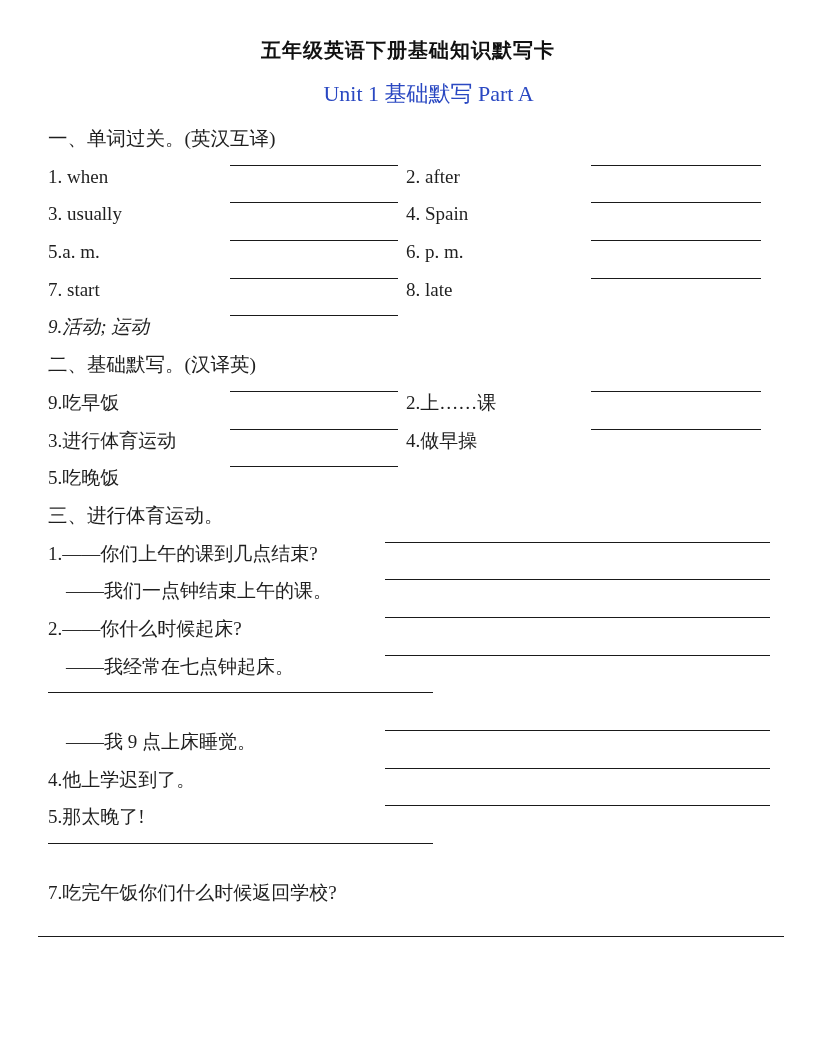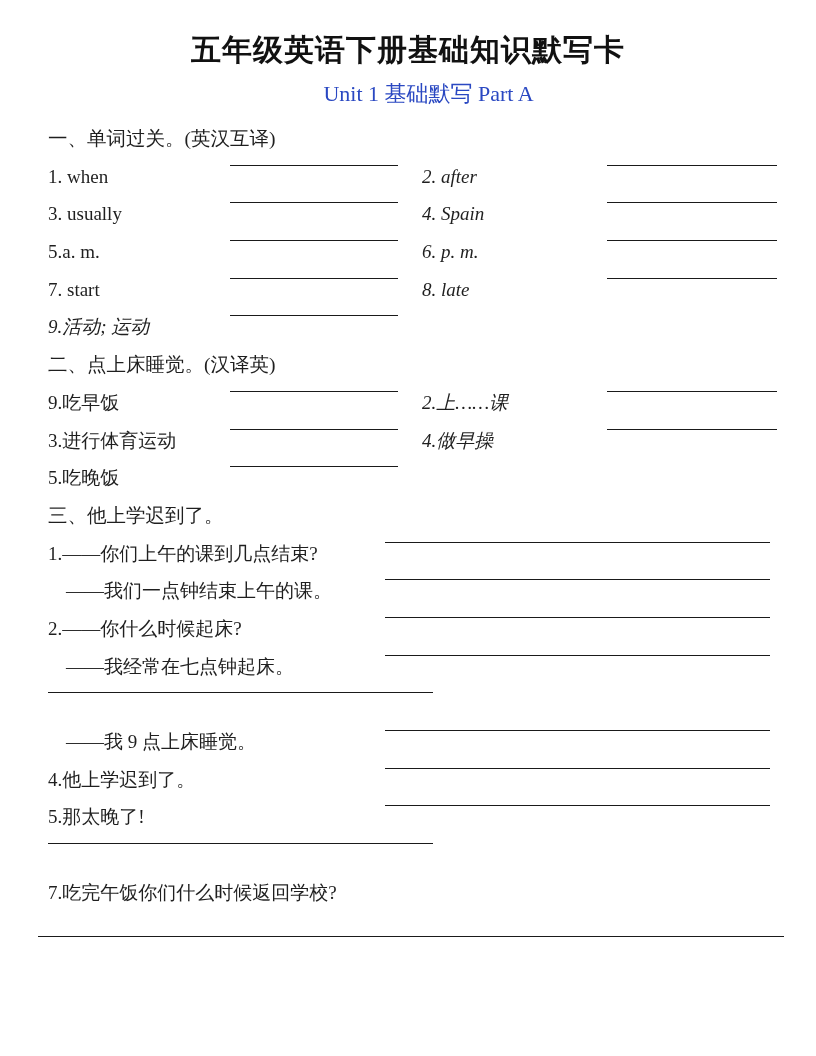--- a/index.html
+++ b/index.html
@@ -11,21 +11,21 @@
     height: 1056px;
     margin: 0 auto;
     background: #ffffff;
     font-family: "Liberation Serif", "DejaVu Serif", serif;
     color: var(--ink);
     overflow: hidden;
   }
   .doc-title {
     padding-top: 32px;
     text-align: center;
-    font-size: 30px;
+    font-size: 20px;
     font-weight: 700;
     line-height: 36px;
     letter-spacing: 1px;
     color: #111111;
   }
   .doc-subtitle {
     margin-top: 12px;
     text-align: center;
     font-size: 22px;
     font-weight: 500;
@@ -42,21 +42,21 @@
     display: flex;
     align-items: flex-start;
     height: 37.7px;
     line-height: 37.7px;
     white-space: nowrap;
   }
   .heading { font-size: 19.5px; }
   
   .pl  { display: inline-block; width: 182px; flex: 0 0 182px; }
   .pb  { flex: 0 0 168px; }
-  .pl2 { margin-left: 24px; flex: 0 0 185px; font-style: italic; }
+  .pl2 { margin-left: 8px; flex: 0 0 185px; }
   .pb2 { flex: 0 0 170px; }
   
   .sl  { flex: 0 0 337px; }
   .sl.indent { padding-left: 18px; }
   .sb  { flex: 0 0 385px; }
   .blank {
     display: inline-block;
     height: 0;
     border-bottom: 1.6px solid var(--rule);
     transform: translateY(7px);
@@ -108,21 +108,21 @@
         <span class="blank pb2"></span>
       </div>
       <div class="line">
         <span class="pl italic">9.活动; 运动</span>
         <span class="blank pb"></span>
       </div>
     </div>
 
     <div class="section">
       <div class="line heading">
-        <span>二、点上床睡觉。(汉译英)</span>
+        <span>二、基础默写。(汉译英)</span>
       </div>
       <div class="line">
         <span class="pl">9.吃早饭</span>
         <span class="blank pb"></span>
         <span class="pl pl2">2.上……课</span>
         <span class="blank pb2"></span>
       </div>
       <div class="line">
         <span class="pl">3.进行体育运动</span>
         <span class="blank pb"></span>
@@ -130,21 +130,21 @@
         <span class="blank pb2"></span>
       </div>
       <div class="line">
         <span class="pl">5.吃晚饭</span>
         <span class="blank pb"></span>
       </div>
     </div>
 
     <div class="section">
       <div class="line heading">
-        <span>三、他上学迟到了。</span>
+        <span>三、进行体育运动。</span>
       </div>
       <div class="line">
         <span class="sl">1.——你们上午的课到几点结束?</span>
         <span class="blank sb"></span>
       </div>
       <div class="line">
         <span class="sl indent">——我们一点钟结束上午的课。</span>
         <span class="blank sb"></span>
       </div>
       <div class="line">

